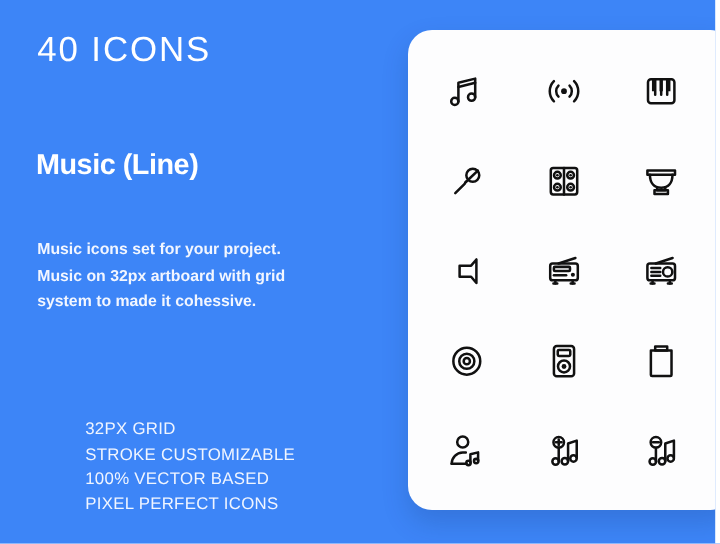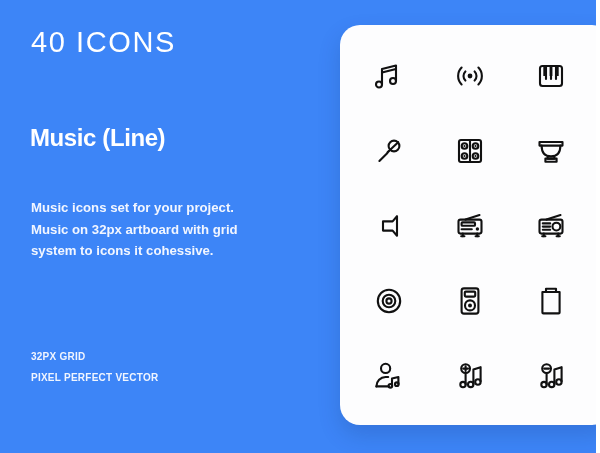--- a/index.html
+++ b/index.html
@@ -55,26 +55,27 @@
     margin-top:20px;
   }
   #description .line { display:block; white-space:nowrap; }
 
   #feature-list {
     position:absolute;
     left:31px; top:347px;
     list-style:none;
   }
   #feature-list li {
-    font-size:10px;
-    font-weight:bold;
+    font-size:14px;
+    font-weight:normal;
     letter-spacing:0.25px;
     line-height:20.5px;
     color:#f0f5ff;
     white-space:nowrap;
+    margin-left:40px;
   }
 
   
   #icon-card {
     position:absolute;
     left:340px; top:25px;
     width:272px; height:400px;
     background:#fdfdfe;
     border-radius:20px;
     box-shadow:0 10px 22px rgba(18,50,110,0.20);
@@ -118,26 +119,28 @@
 
   <div id="left-panel">
 
     <div id="eyebrow">40 ICONS</div>
 
     <h1 id="page-title">Music (Line)</h1>
 
     <div id="description">
       <span class="line">Music icons set for your project.</span>
       <span class="line">Music on 32px artboard with grid</span>
-      <span class="line">system to icons it cohessive.</span>
+      <span class="line">system to made it cohessive.</span>
     </div>
 
     <ul id="feature-list">
       <li>32PX GRID</li>
-      <li>PIXEL PERFECT VECTOR</li>
+      <li>STROKE CUSTOMIZABLE</li>
+      <li>100% VECTOR BASED</li>
+      <li>PIXEL PERFECT ICONS</li>
     </ul>
   </div>
 
   <div id="icon-card">
     <div id="icon-grid">
 
       <div class="icon-cell">
         <svg viewBox="0 0 36 36">
           <path d="M11 26.5V11l14-3.5v15.5"></path>
           <circle cx="8" cy="26.5" r="3"></circle>

